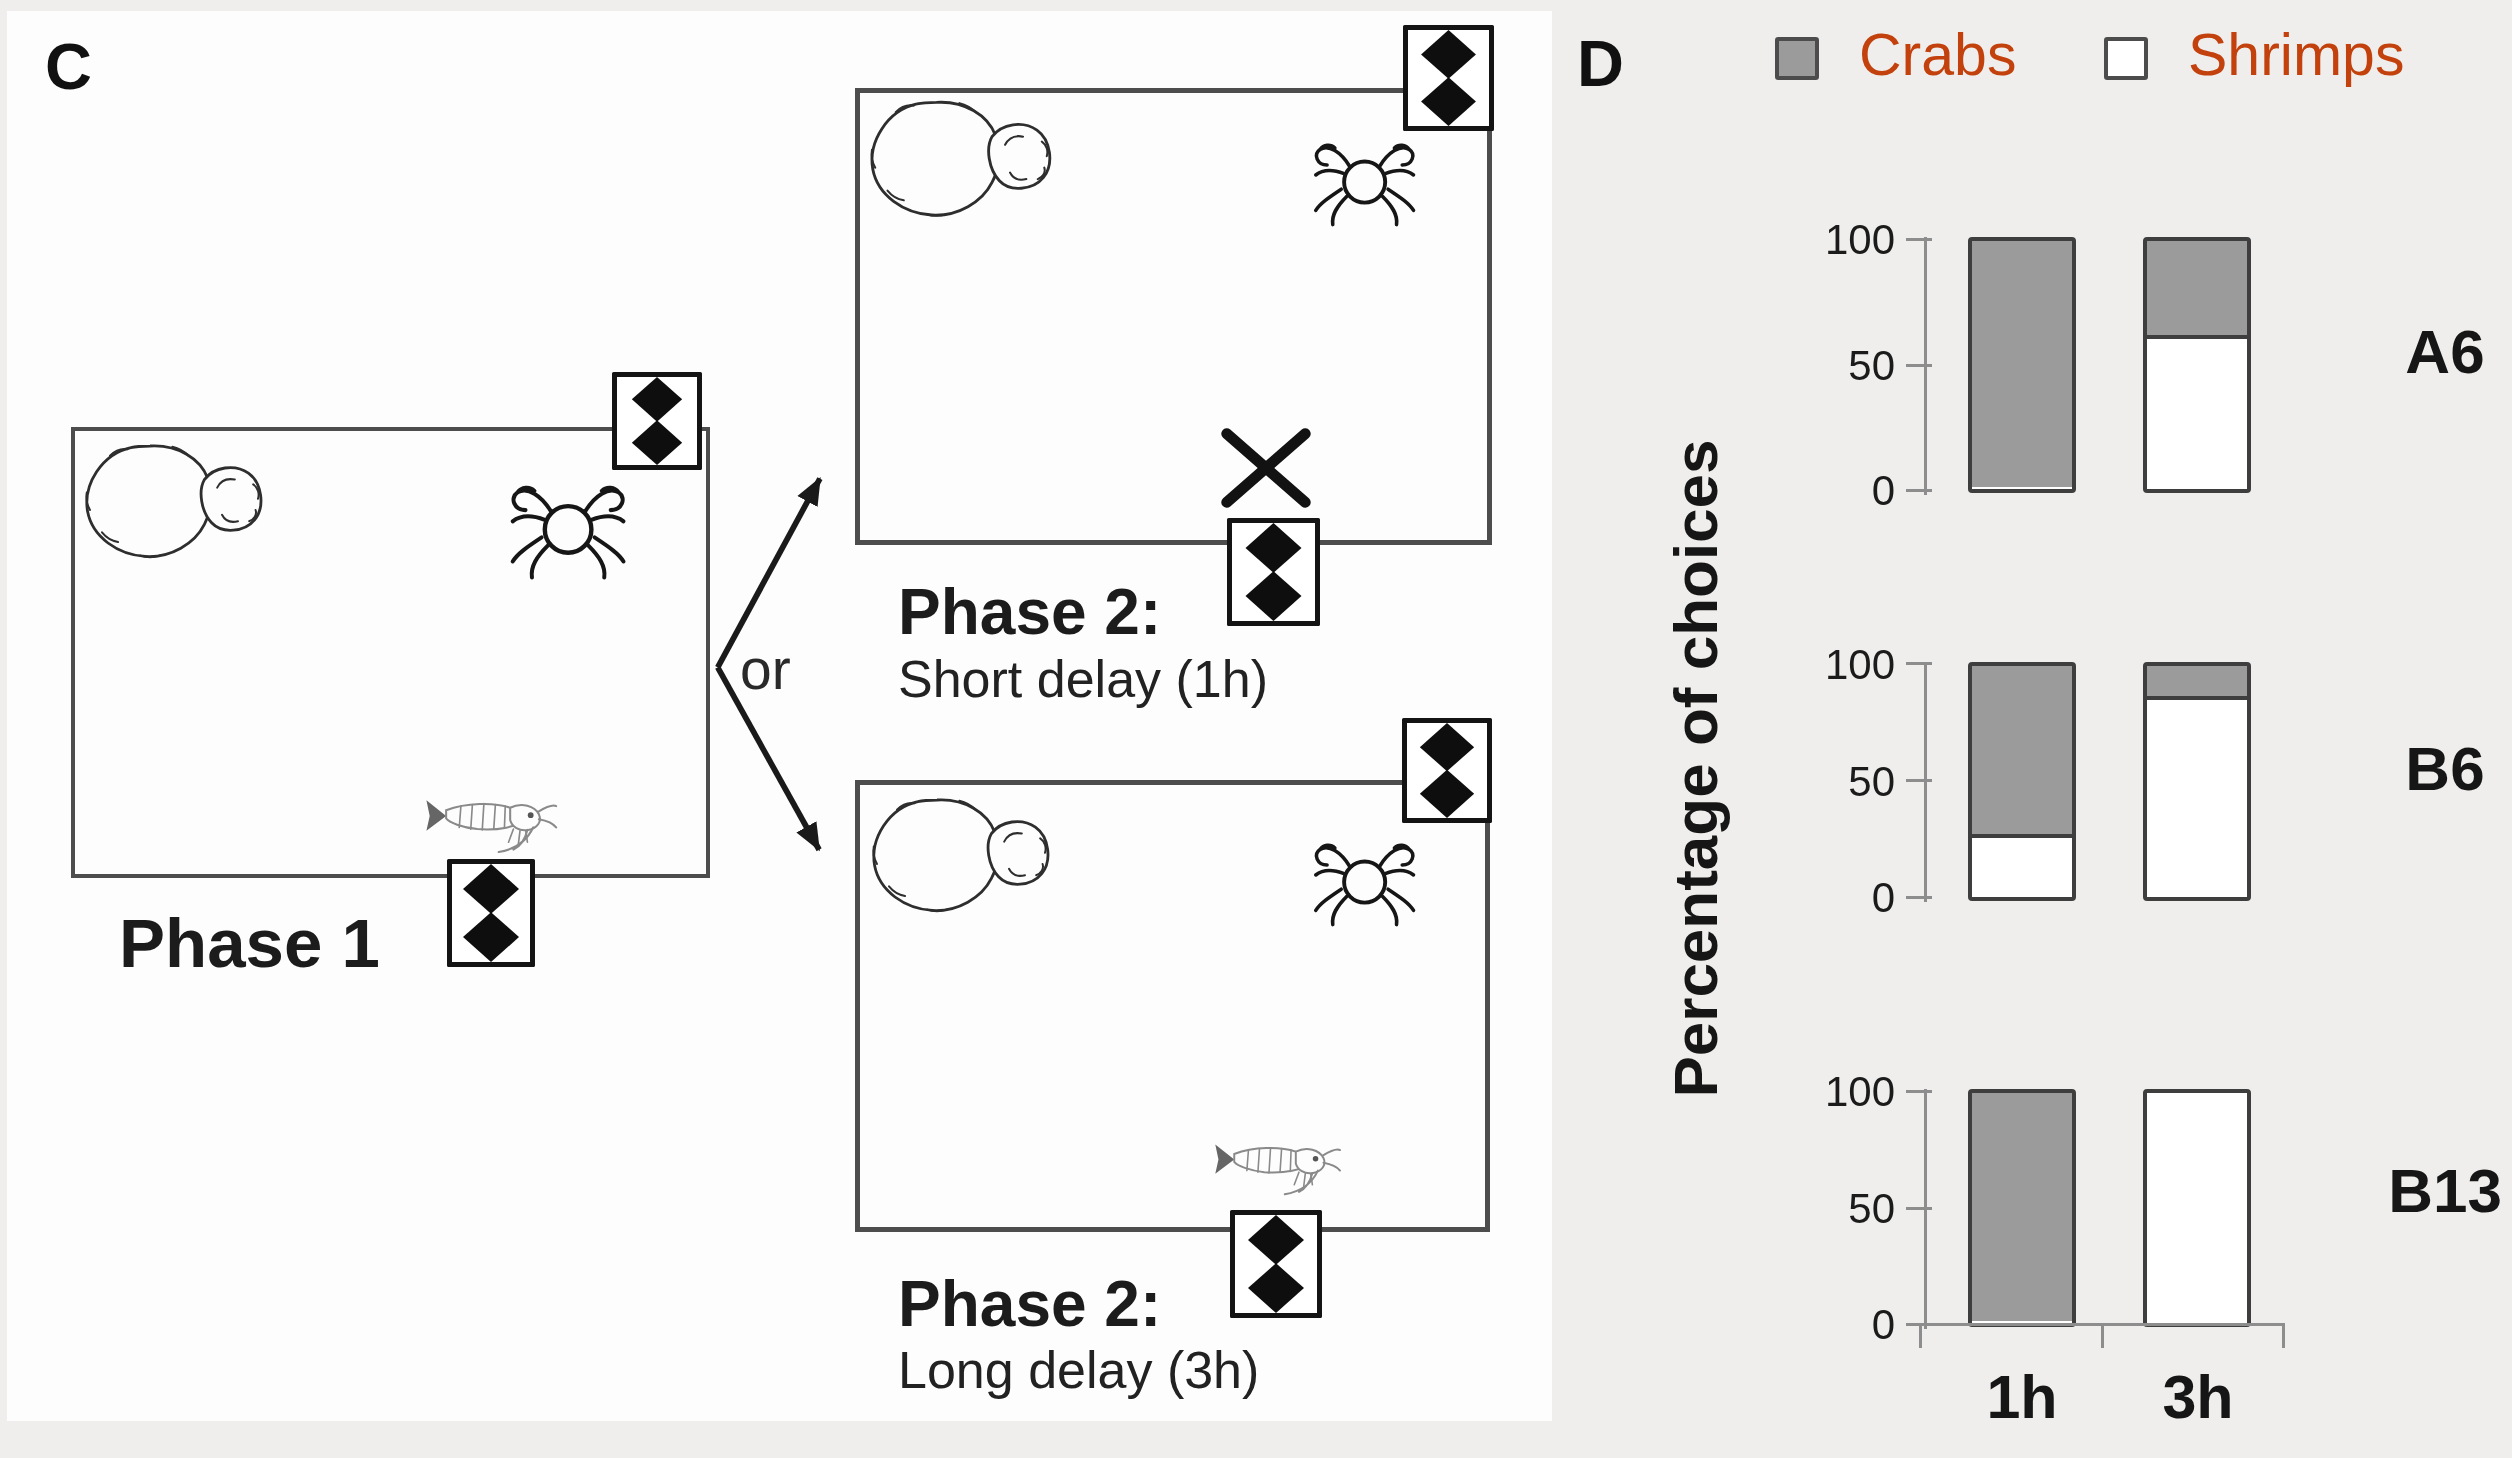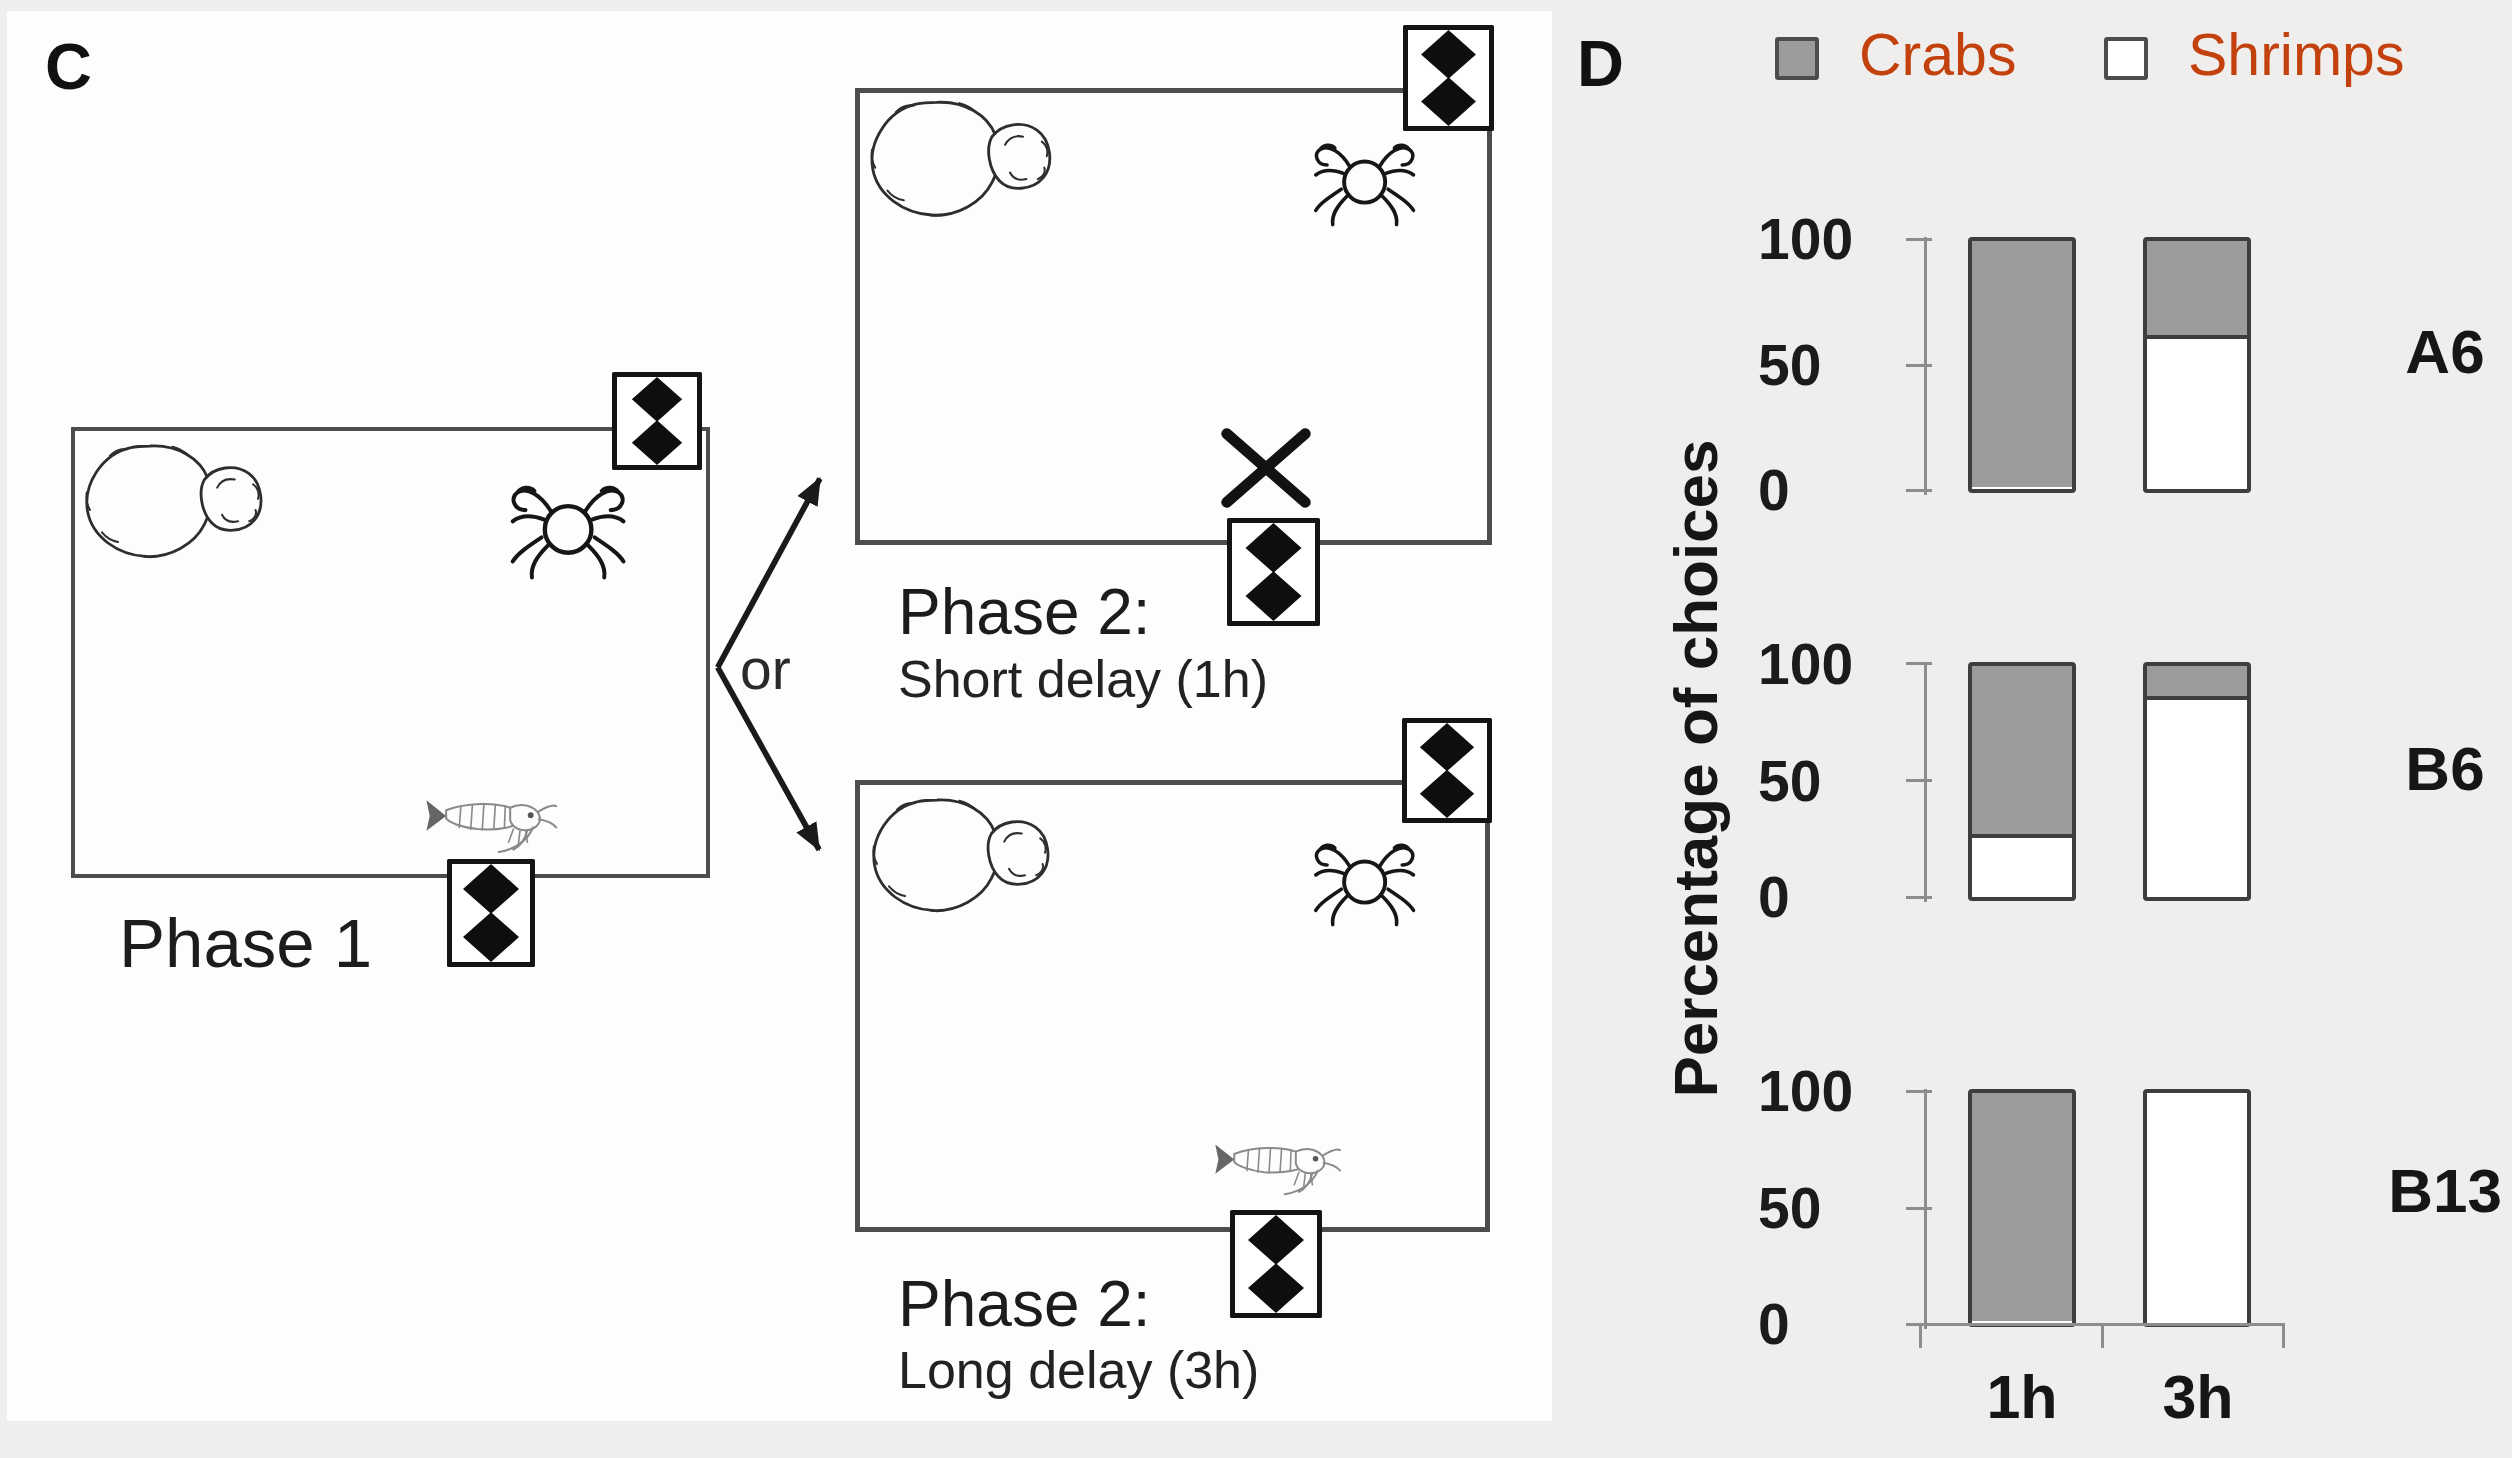--- a/index.html
+++ b/index.html
@@ -3,30 +3,30 @@
 <meta charset="utf-8">
 <style>
   html,body{margin:0;padding:0;background:#efeeec;}
   #root{position:relative;width:2512px;height:1458px;background:#efeeec;overflow:hidden;
         font-family:"Liberation Sans",sans-serif;color:#1b1b1b;}
   .abs{position:absolute;}
   #panel-c-bg{left:6.5px;top:10.6px;width:1545px;height:1410px;background:#fdfdfd;}
   .panel-label{font-weight:bold;font-size:65px;color:#111;}
   .enclosure{border:4.9px solid #4d4d4d;background:transparent;}
   .enclosure.thick{border-width:5.7px;}
-  .caption-bold{font-weight:normal;font-size:64px;color:#1c1c1c;white-space:nowrap;}
+  .caption-bold{font-weight:bold;font-size:64px;color:#1c1c1c;white-space:nowrap;}
   .caption-reg{font-weight:normal;font-size:52px;color:#222;white-space:nowrap;}
   .or-label{font-size:57px;color:#2a2a2a;}
   .marker{background:#fff;border:5.7px solid #141414;border-radius:1.6px;box-sizing:border-box;}
   .marker svg{display:block;width:100%;height:100%;}
   .legend-label{font-size:59px;color:#c2410c;white-space:nowrap;}
   .legend-swatch{border:4.1px solid #4c4c4c;border-radius:3.3px;box-sizing:border-box;}
   .ytitle{font-weight:bold;font-size:62px;color:#161616;text-align:center;
           transform:rotate(-90deg);transform-origin:center center;white-space:nowrap;}
-  .tick-label{font-weight:bold;font-size:57px;color:#1b1b1b;line-height:59px;}
+  .tick-label{font-weight:normal;font-size:42px;color:#1b1b1b;text-align:right;line-height:59px;}
   .subject-label{font-weight:bold;font-size:62px;color:#161616;text-align:center;line-height:62px;}
   .cat-label{font-weight:bold;font-size:61px;color:#161616;text-align:center;line-height:61px;}
   .axis-line{background:#8d8d8d;}
   .bar{box-sizing:border-box;background:#ffffff;border:4.9px solid #3e3e3e;border-radius:4.1px;overflow:hidden;}
   .bar-gray{box-sizing:border-box;width:100%;}
   .drawing svg{display:block;width:100%;height:100%;}
 </style>
 </head>
 <body>
 

